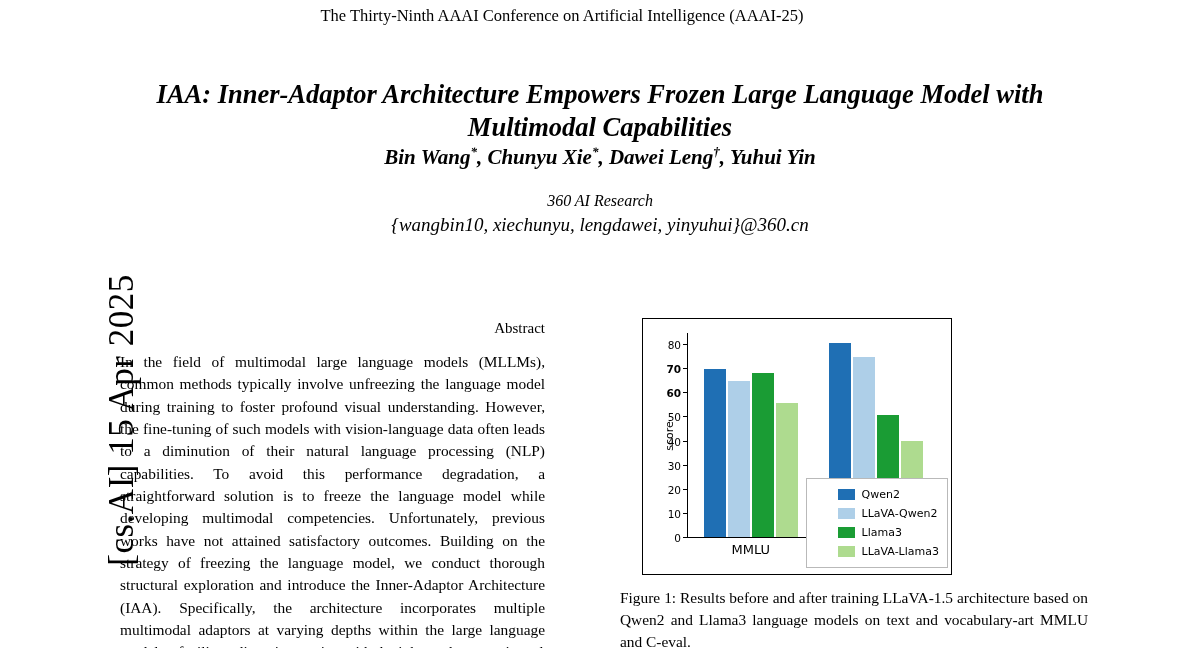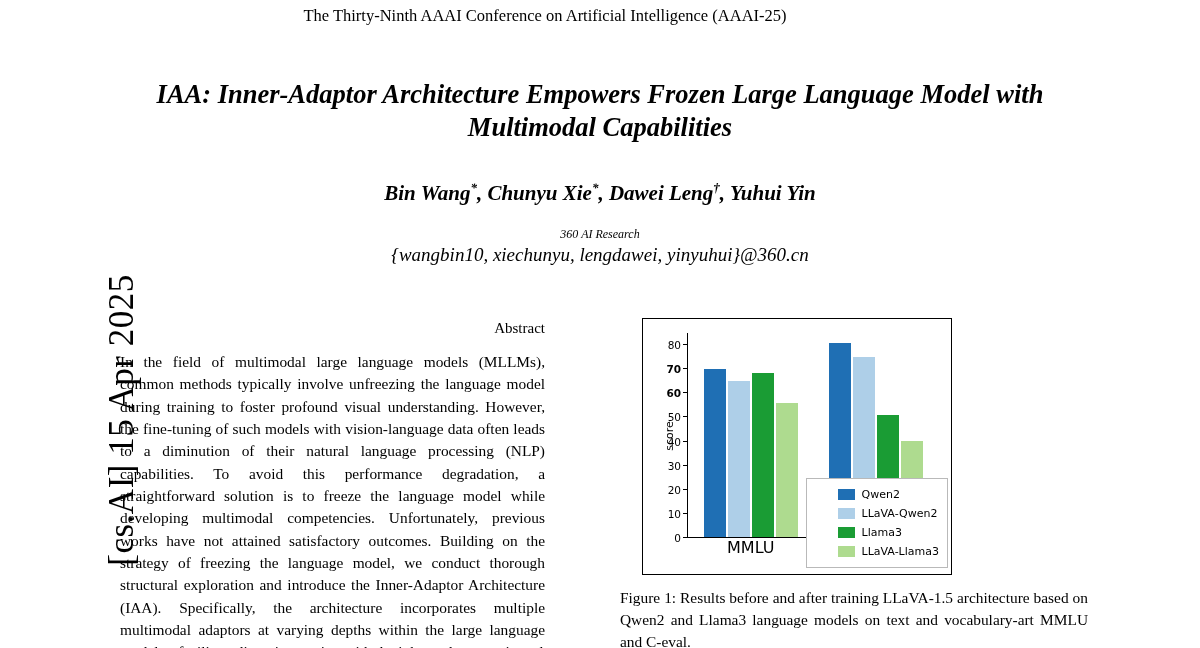--- a/index.html
+++ b/index.html
@@ -36,21 +36,21 @@
     letter-spacing: 0.5px;
     color: #000;
     white-space: nowrap;
     text-align: center;
   }
 
   
   .conf-header {
     position: absolute;
     top: 6px;
-    left: 0;
+    left: 17px;
     width: 1090px;
     text-align: center;
     font-size: 16.5px;
     font-family: "Liberation Serif", serif;
   }
 
   
   .title-block {
     position: absolute;
     top: 78px;
@@ -59,33 +59,32 @@
     text-align: center;
     font-style: italic;
   }
   .paper-title {
     font-size: 26.5px;
     font-weight: bold;
     line-height: 1.25;
     font-family: "Liberation Serif", serif;
   }
   .authors {
-    margin-top: 36px;
     font-size: 21px;
     font-weight: bold;
     font-family: "Liberation Serif", serif;
   }
   .authors sup {
     font-size: 13px;
     font-weight: bold;
     vertical-align: super;
   }
   .affiliation {
     margin-top: 20px;
-    font-size: 12px;
+    font-size: 16px;
     line-height: 1.35;
   }
   .email {
     font-size: 19px;
     line-height: 1.35;
   }
 
   
   .left-col {
     position: absolute;
@@ -182,21 +181,21 @@
     gap: 2px;
   }
   .bar {
     width: 22px;
   }
   .xtick-label {
     position: absolute;
     bottom: -20px;
     left: 0; right: 0;
     text-align: center;
-    font-size: 16px;
+    font-size: 13px;
     font-family: "DejaVu Sans", sans-serif;
   }
   .legend {
     position: absolute;
     right: 3px;
     bottom: 6px;
     border: 1px solid #b9b9b9;
     background: #fff;
     padding: 6px 8px 6px 7px;
     font-size: 11px;

